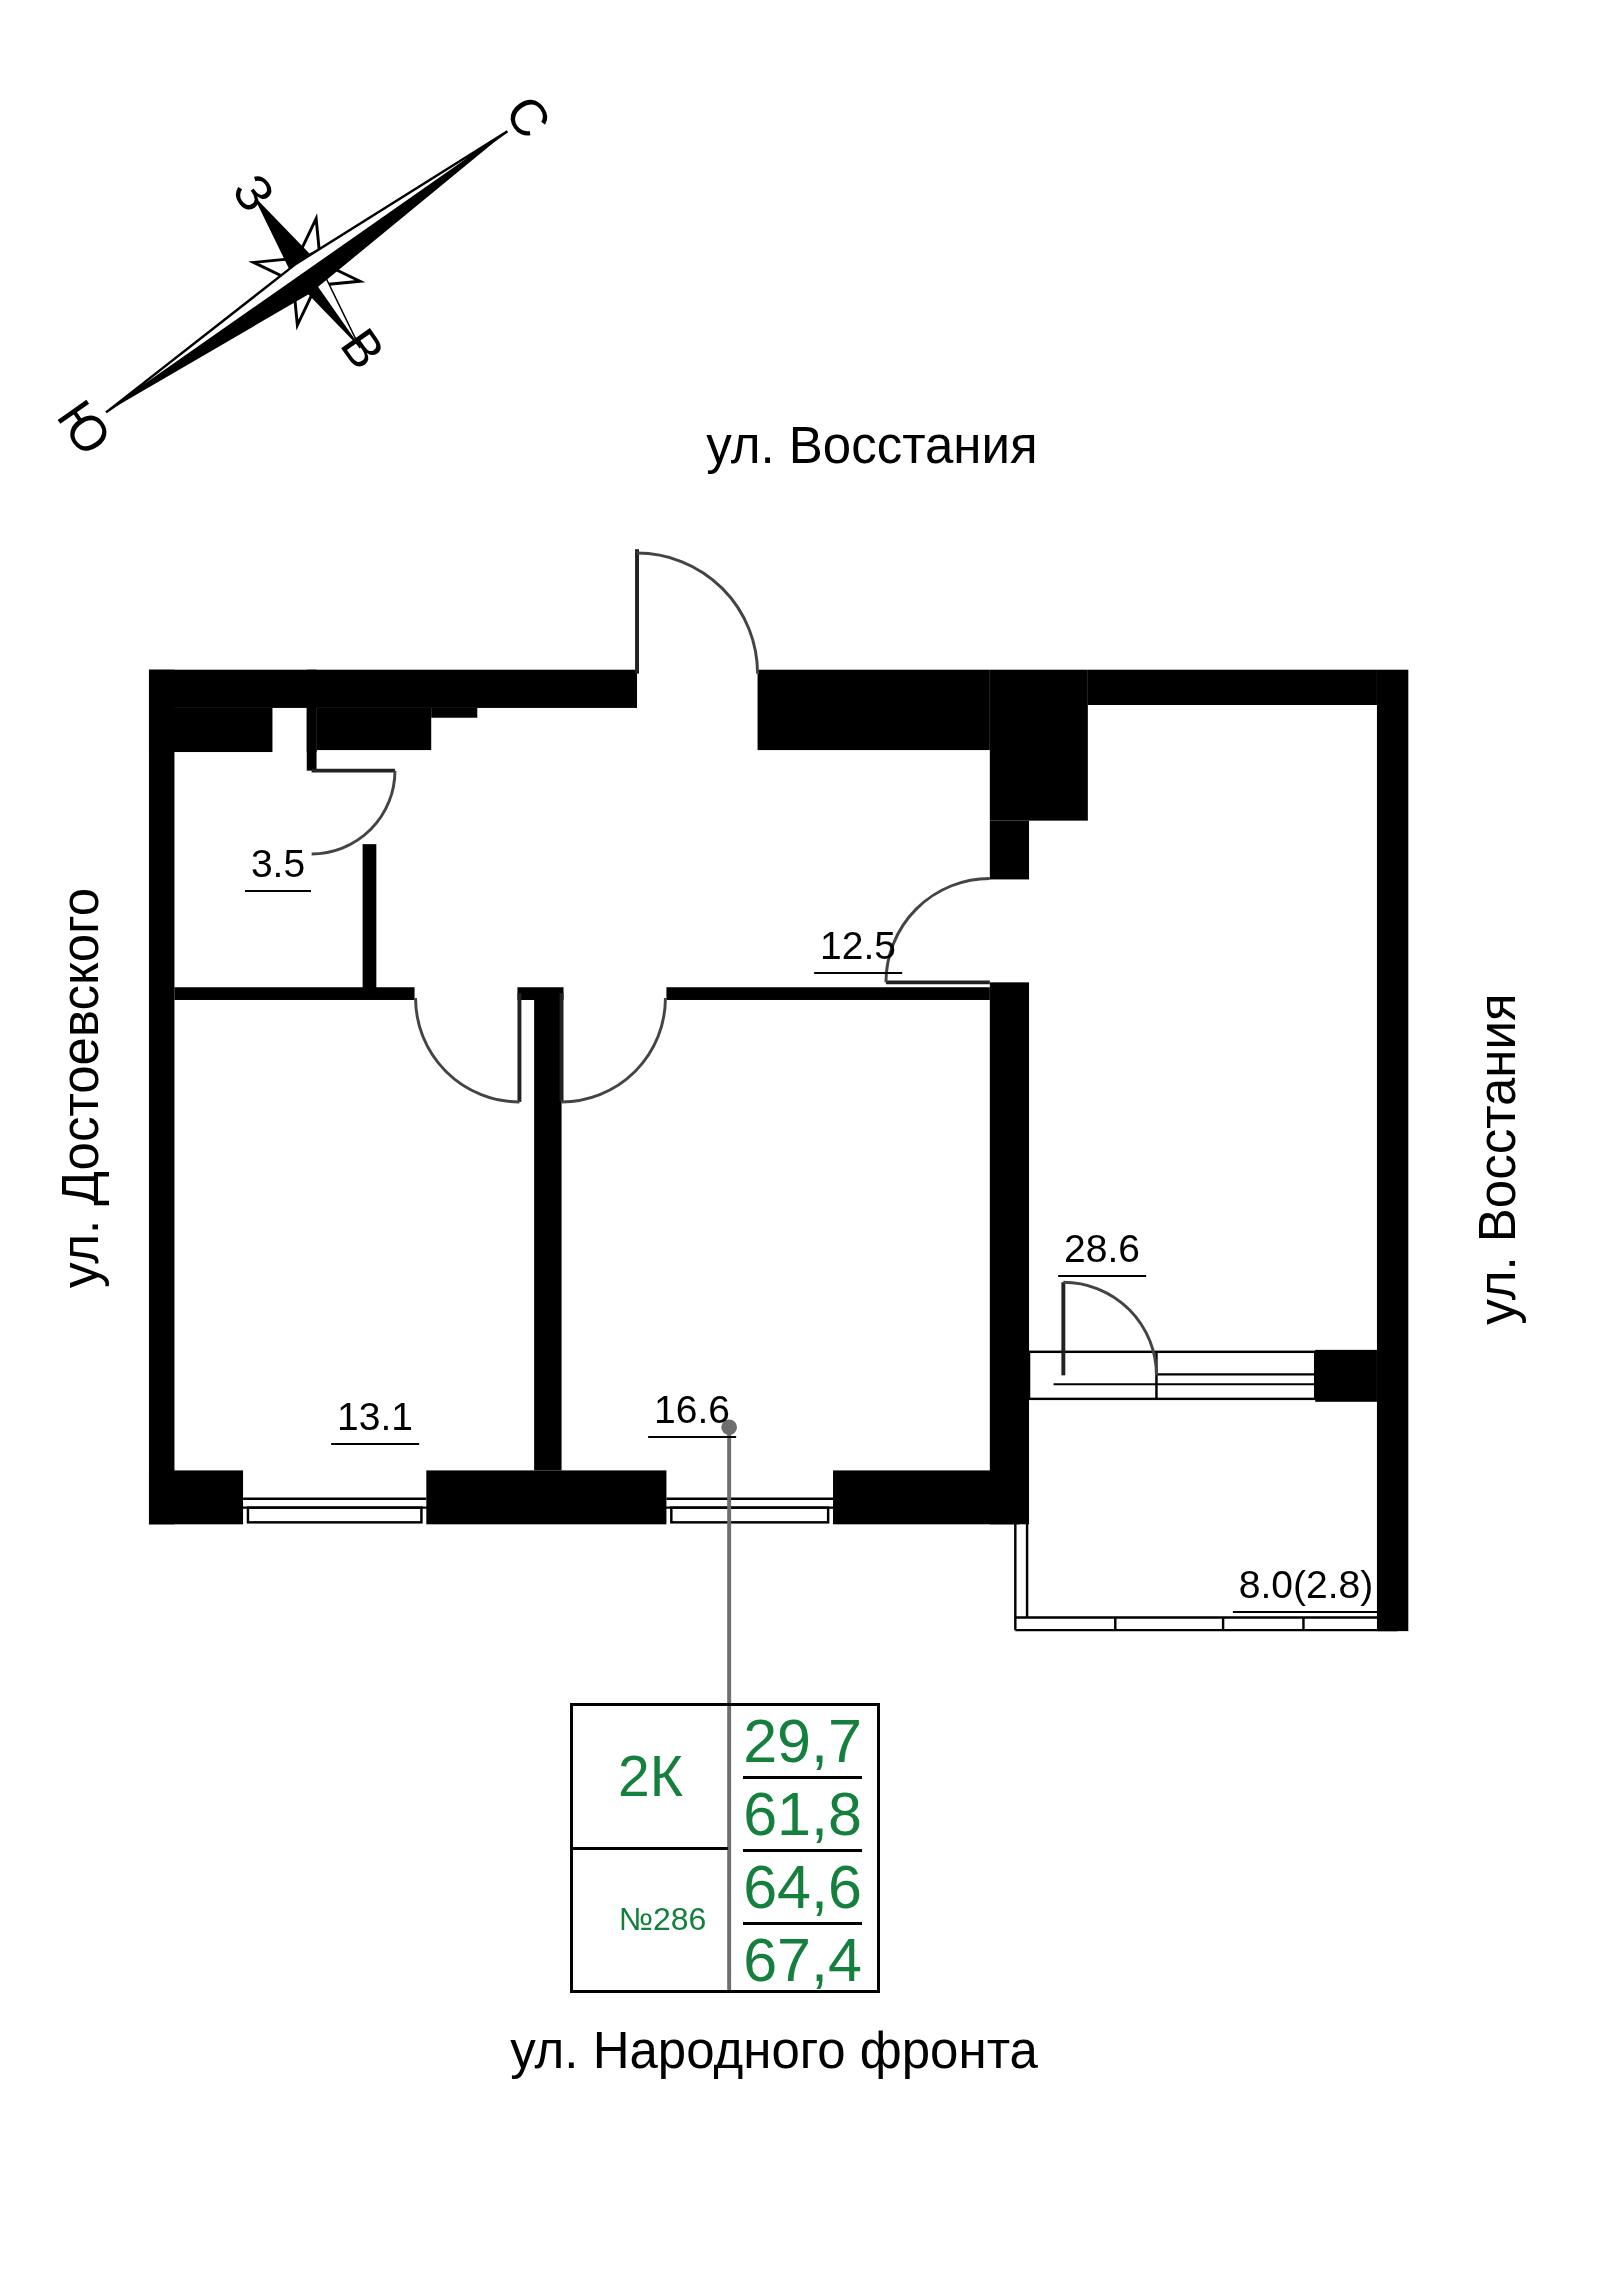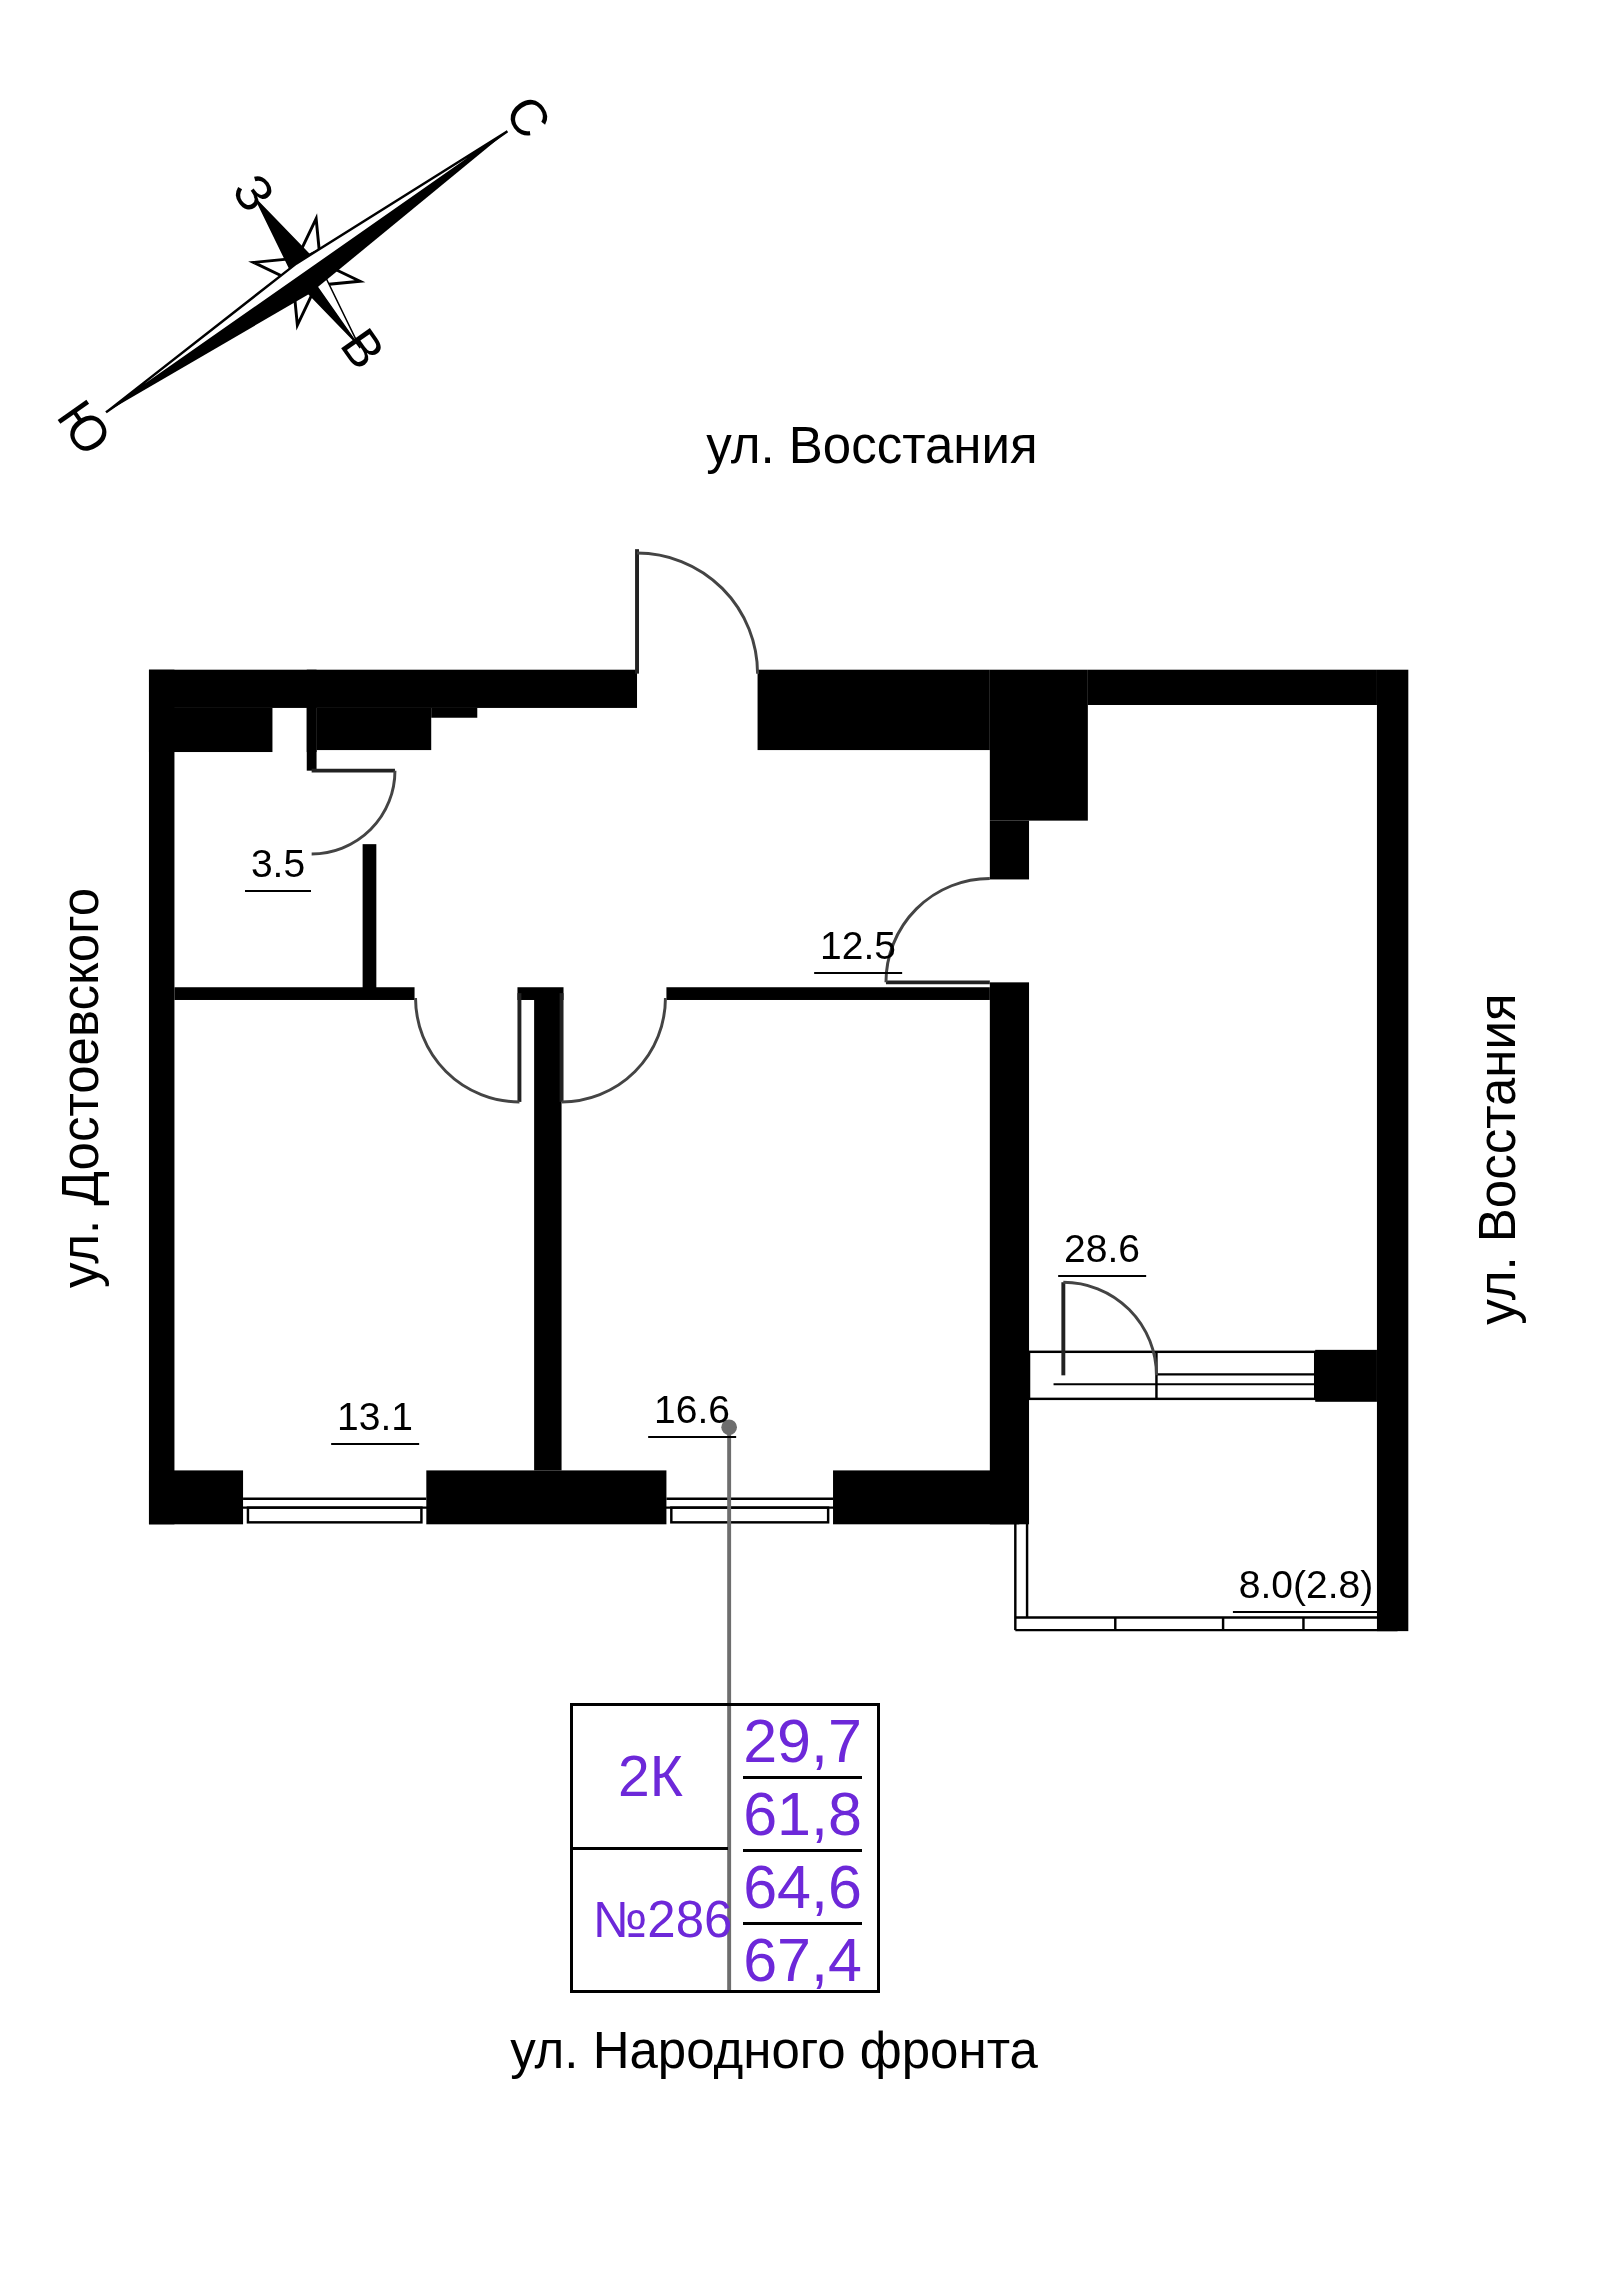--- a/index.html
+++ b/index.html
@@ -5,26 +5,26 @@
   html,body{margin:0;padding:0;background:#fff;}
   .canvas{position:relative;width:1620px;height:2293px;background:#fff;overflow:hidden;
           font-family:"Liberation Sans", sans-serif;color:#000;}
   .plan-svg{position:absolute;left:0;top:0;}
   .street{position:absolute;font-size:51px;white-space:nowrap;}
   .street.h{transform:translateX(-50%);}
   .street.v{transform:translate(-50%,-50%) rotate(-90deg);}
   .room-label{position:absolute;font-size:39px;line-height:1.1;white-space:nowrap;
               border-bottom:2.9px solid #000;padding:0 5.9px 3.9px 5.9px;transform:translateX(-50%);}
   .info-table{position:absolute;left:570px;top:1703px;width:310px;height:290px;
-              border:3.9px solid #000;box-sizing:border-box;display:flex;color:#6d28d9;background:transparent;}
+              border:3.9px solid #000;box-sizing:border-box;display:flex;color:#15803d;background:transparent;}
   .col-left{width:155px;display:flex;flex-direction:column;}
   .col-right{flex:1;display:flex;flex-direction:column;align-items:center;}
   .cell{flex:1;display:flex;align-items:center;justify-content:center;}
   .col-left .cell.top{border-bottom:3.9px solid #000;font-size:57px;}
-  .col-left .cell.bottom{font-size:51px;margin-left:24px;}
+  .col-left .cell.bottom{font-size:32px;margin-left:24px;}
   .col-right .cell{font-size:61px;}
   .col-right .cell:not(:last-child){border-bottom:3.9px solid #000;}
   svg text.compass-letter{font-family:"Liberation Sans",sans-serif;font-size:52px;fill:#000;
         text-anchor:middle;}
 </style>
 </head>
 <body>
 
 <div class="canvas">
 

